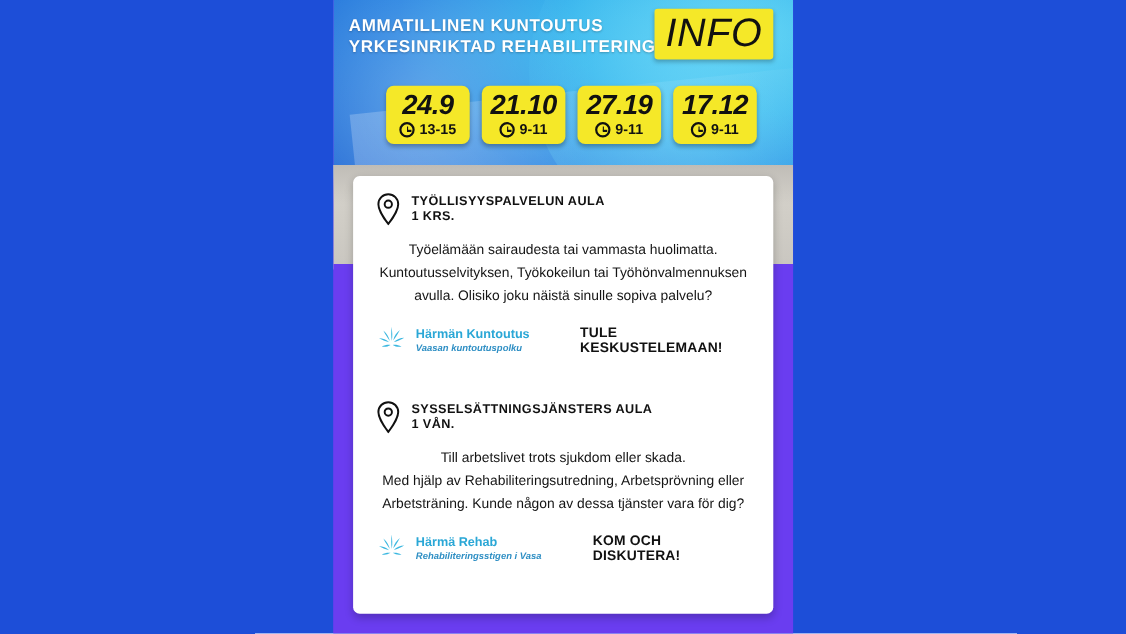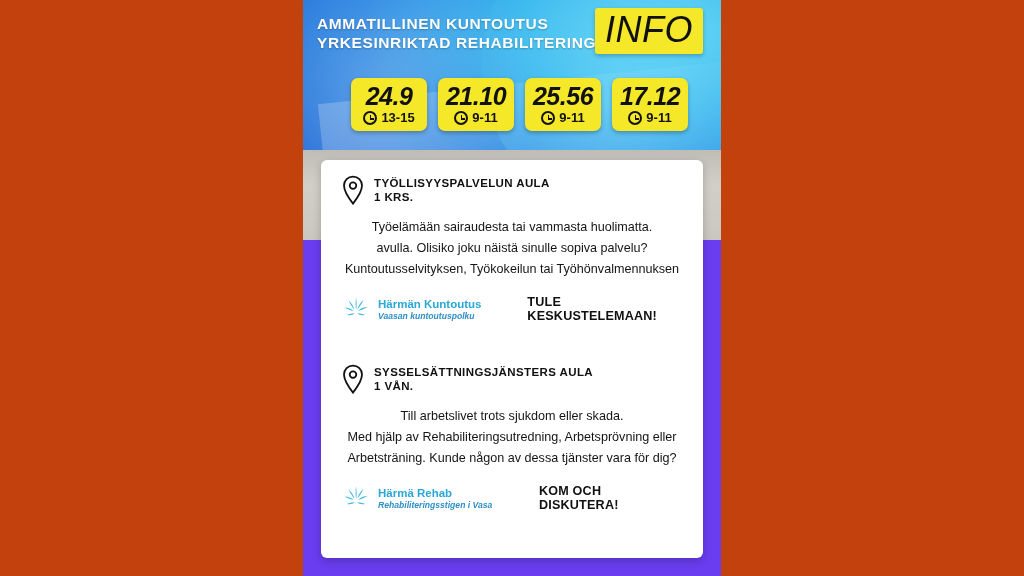--- a/index.html
+++ b/index.html
@@ -9,21 +9,21 @@
     width: 1024px;
     height: 576px;
     overflow: hidden;
     font-family: "Liberation Sans", sans-serif;
   }
 
   #stage {
     position: relative;
     width: 1024px;
     height: 576px;
-    background: #c2410c;
+    background: #1d4ed8;
   }
 
   
   .poster {
     position: absolute;
     left: 303px;
     top: 0;
     width: 418px;
     height: 576px;
     overflow: hidden;
@@ -307,21 +307,21 @@
 
       <div class="date-chip">
         <div class="date-num">21.10</div>
         <div class="date-time-row">
           <span class="clock"></span>
           <span class="date-time">9-11</span>
         </div>
       </div>
 
       <div class="date-chip">
-        <div class="date-num">25.56</div>
+        <div class="date-num">27.19</div>
         <div class="date-time-row">
           <span class="clock"></span>
           <span class="date-time">9-11</span>
         </div>
       </div>
 
       <div class="date-chip">
         <div class="date-num">17.12</div>
         <div class="date-time-row">
           <span class="clock"></span>
@@ -341,22 +341,22 @@
             <circle cx="12" cy="10.6" r="3.3" fill="none" stroke="#111" stroke-width="1.8"></circle>
           </svg>
           <div class="place-text">
             <div class="place-name">TYÖLLISYYSPALVELUN AULA</div>
             <div class="place-floor">1 KRS.</div>
           </div>
         </div>
 
         <div class="body-text">
           <div>Työelämään sairaudesta tai vammasta huolimatta.</div>
+          <div>Kuntoutusselvityksen, Työkokeilun tai Työhönvalmennuksen</div>
           <div>avulla. Olisiko joku näistä sinulle sopiva palvelu?</div>
-          <div>Kuntoutusselvityksen, Työkokeilun tai Työhönvalmennuksen</div>
         </div>
 
         <div class="logo-row">
           <div class="logo-block">
             <svg class="logo-mark" viewBox="0 0 30 30">
               <g fill="#3ab7e0">
                 <path d="M15 3 C15.6 8, 16 11, 15.2 16 C14.4 11, 14.6 8, 15 3 Z"></path>
                 <path d="M22.5 6 C20.5 10, 18.6 12.6, 16.4 15.6 C17.4 11.4, 19.4 8.6, 22.5 6 Z"></path>
                 <path d="M26.5 13 C23 15, 20 16.2, 17 17 C19.6 14.4, 22.7 13.1, 26.5 13 Z"></path>
                 <path d="M7.5 6.5 C10.6 9.2, 12.4 12, 13.4 16 C11.2 13, 9.4 10.4, 7.5 6.5 Z"></path>

